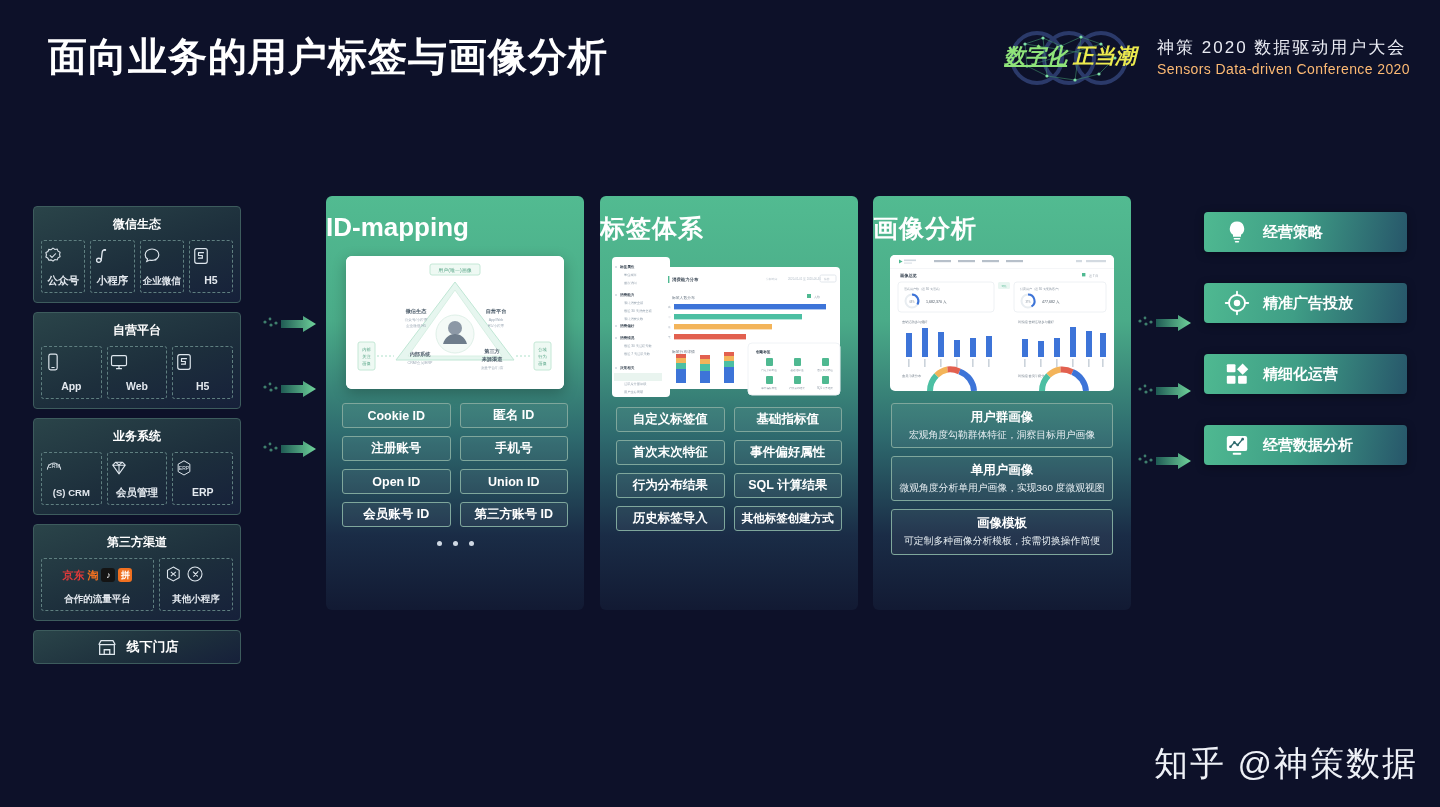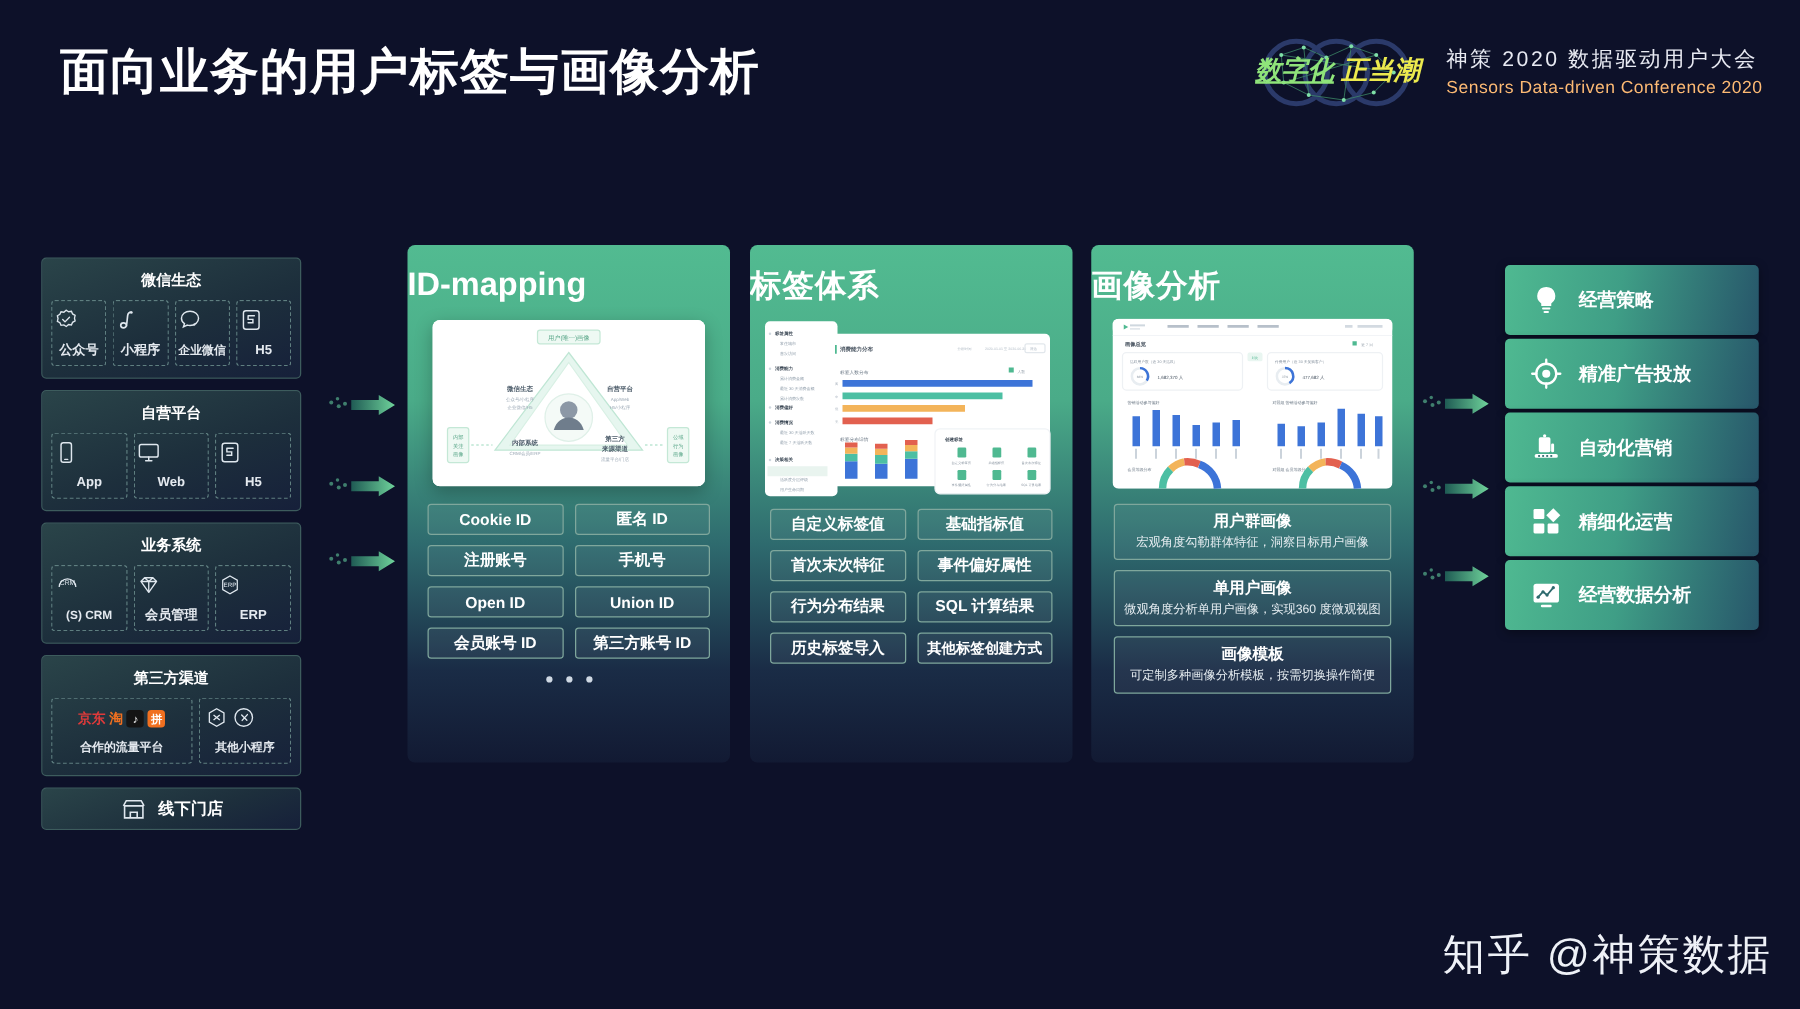--- a/index.html
+++ b/index.html
@@ -102,21 +102,21 @@
   .pcard {
     border: 1px solid #7fa79c; border-radius: 3px; padding: 5px 7px 6px;
     background: rgba(255,255,255,.05); text-align: center;
   }
   .pcard .t { color: #ffffff; font-size: 12.5px; font-weight: 700; margin-bottom: 2px; }
   .pcard .d { color: #e6edf1; font-size: 9.8px; line-height: 1.35; }
 
   
   .outcomes { position: absolute; left: 1204px; top: 212px; width: 203px; }
   .outcome {
-    height: 56px; margin-bottom: 3px; border-radius: 4px;
+    height: 40px; margin-bottom: 31px; border-radius: 4px;
     display: flex; align-items: center; gap: 13px; padding-left: 20px;
     background: linear-gradient(100deg, #4fb991 0%, #3f9e86 45%, #27566a 100%);
     box-shadow: 0 2px 8px rgba(0,0,0,.35);
   }
   .outcome .lbl { color: #ffffff; font-size: 15px; font-weight: 700; white-space: nowrap; }
 
   
   .watermark {
     position: absolute; right: 22px; bottom: 20px;
     color: #eef1f7; font-size: 34px; font-weight: 400; letter-spacing: 2px;
@@ -668,37 +668,20 @@
           <circle cx="12" cy="12" r="7.4"></circle>
           <circle cx="12" cy="12" r="3" fill="#ffffff" stroke="none"></circle>
           <path d="M12 1.6v3.2M12 19.2v3.2M1.6 12h3.2M19.2 12h3.2" stroke-linecap="round"></path>
         </svg>
       </span>
       <span class="lbl">精准广告投放</span>
     </div>
     <div class="outcome">
       <span>
         <svg width="26" height="26" viewBox="0 0 24 24" fill="#ffffff">
-          <rect x="6.5" y="4.5" width="8.6" height="11" rx="1.2"></rect>
-          <rect x="9.6" y="2.2" width="2.4" height="2.4" rx="1.2"></rect>
-          <rect x="15.6" y="9" width="2.2" height="6.5" rx="1"></rect>
-          <rect x="3.4" y="16.8" width="17.2" height="2.8" rx="1.4"></rect>
-          <g fill="#2e6a6e">
-              <rect x="6" y="17.6" width="1.4" height="1.3"></rect>
-              <rect x="9" y="17.6" width="1.4" height="1.3"></rect>
-              <rect x="12" y="17.6" width="1.4" height="1.3"></rect>
-              <rect x="15" y="17.6" width="1.4" height="1.3"></rect>
-            </g>
-        </svg>
-      </span>
-      <span class="lbl">自动化营销</span>
-    </div>
-    <div class="outcome">
-      <span>
-        <svg width="26" height="26" viewBox="0 0 24 24" fill="#ffffff">
           <rect x="2.6" y="3" width="8" height="7.4" rx="1"></rect>
           <path d="M17.2 2.4l5.2 5.2-5.2 5.2-5.2-5.2z"></path>
           <rect x="2.6" y="13.6" width="8" height="7.4" rx="1"></rect>
           <rect x="13" y="13.6" width="8" height="7.4" rx="1"></rect>
         </svg>
       </span>
       <span class="lbl">精细化运营</span>
     </div>
     <div class="outcome">
       <span>

